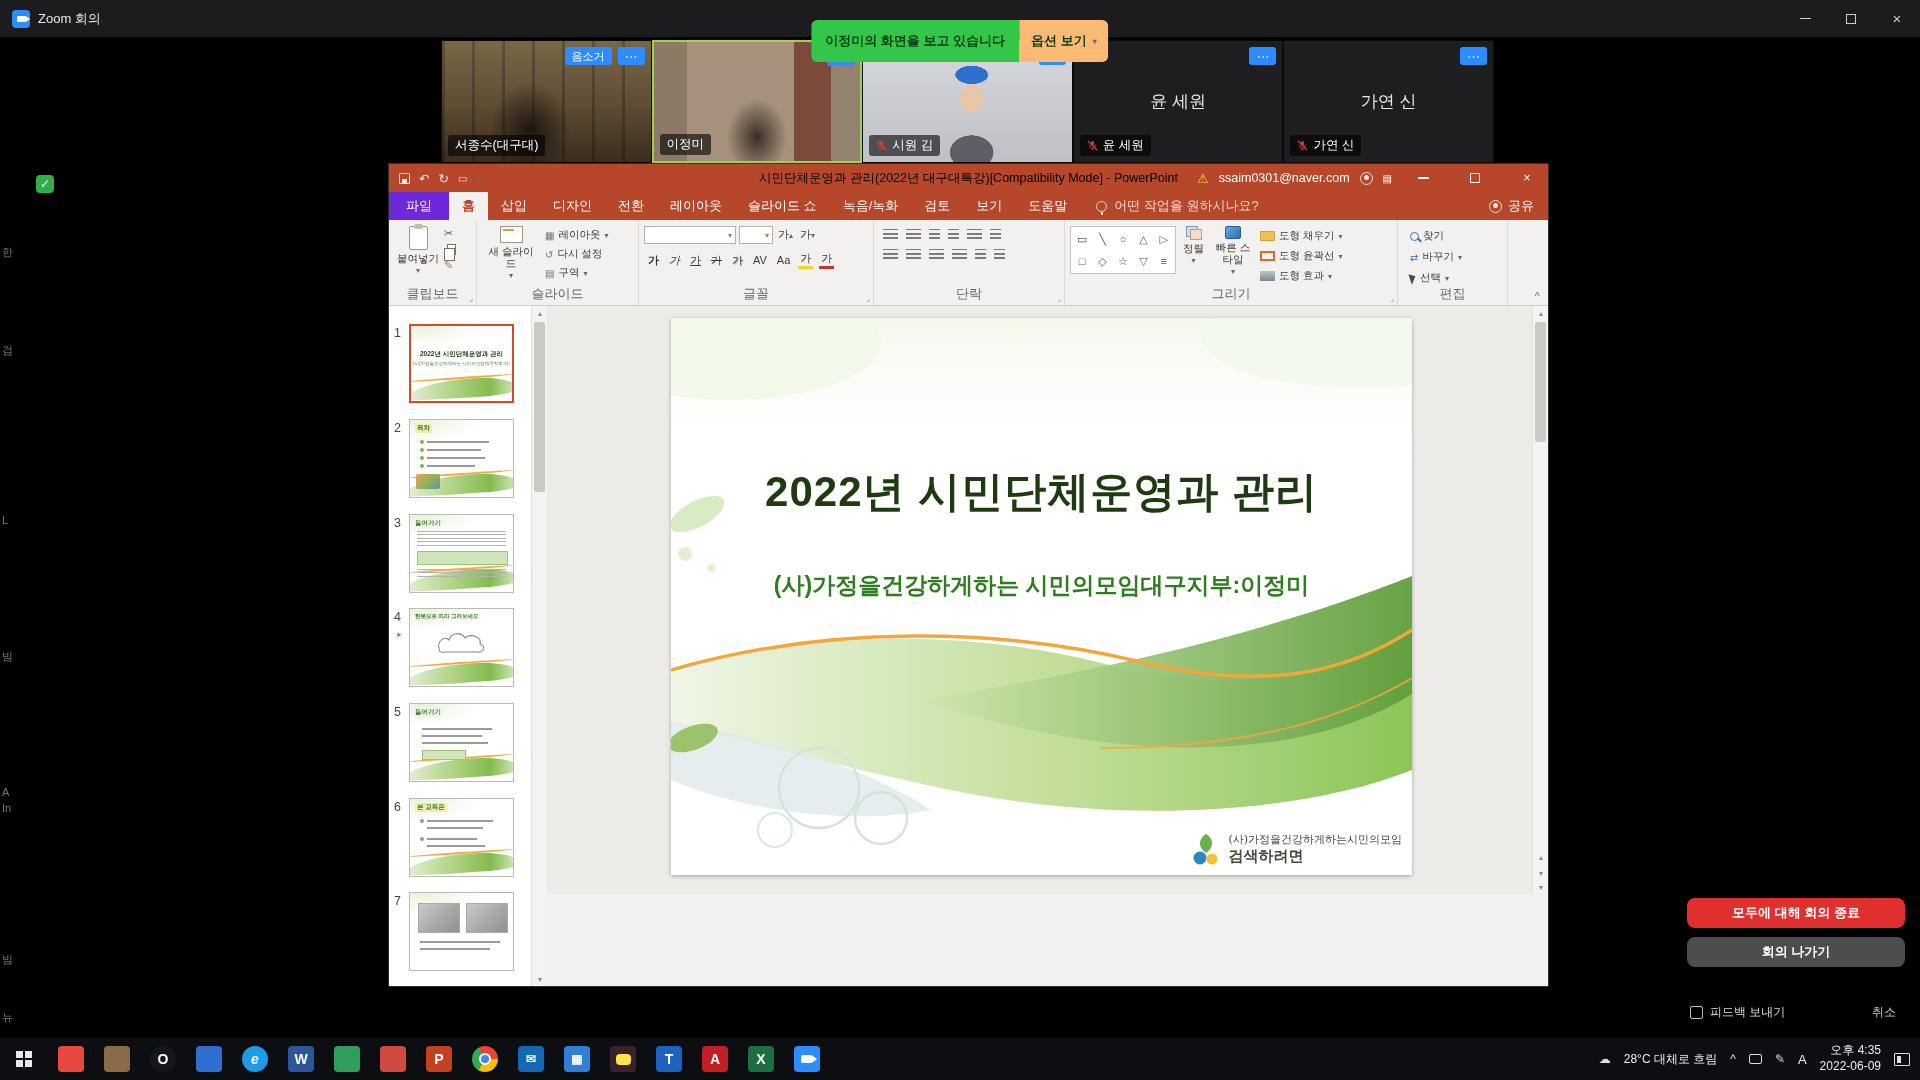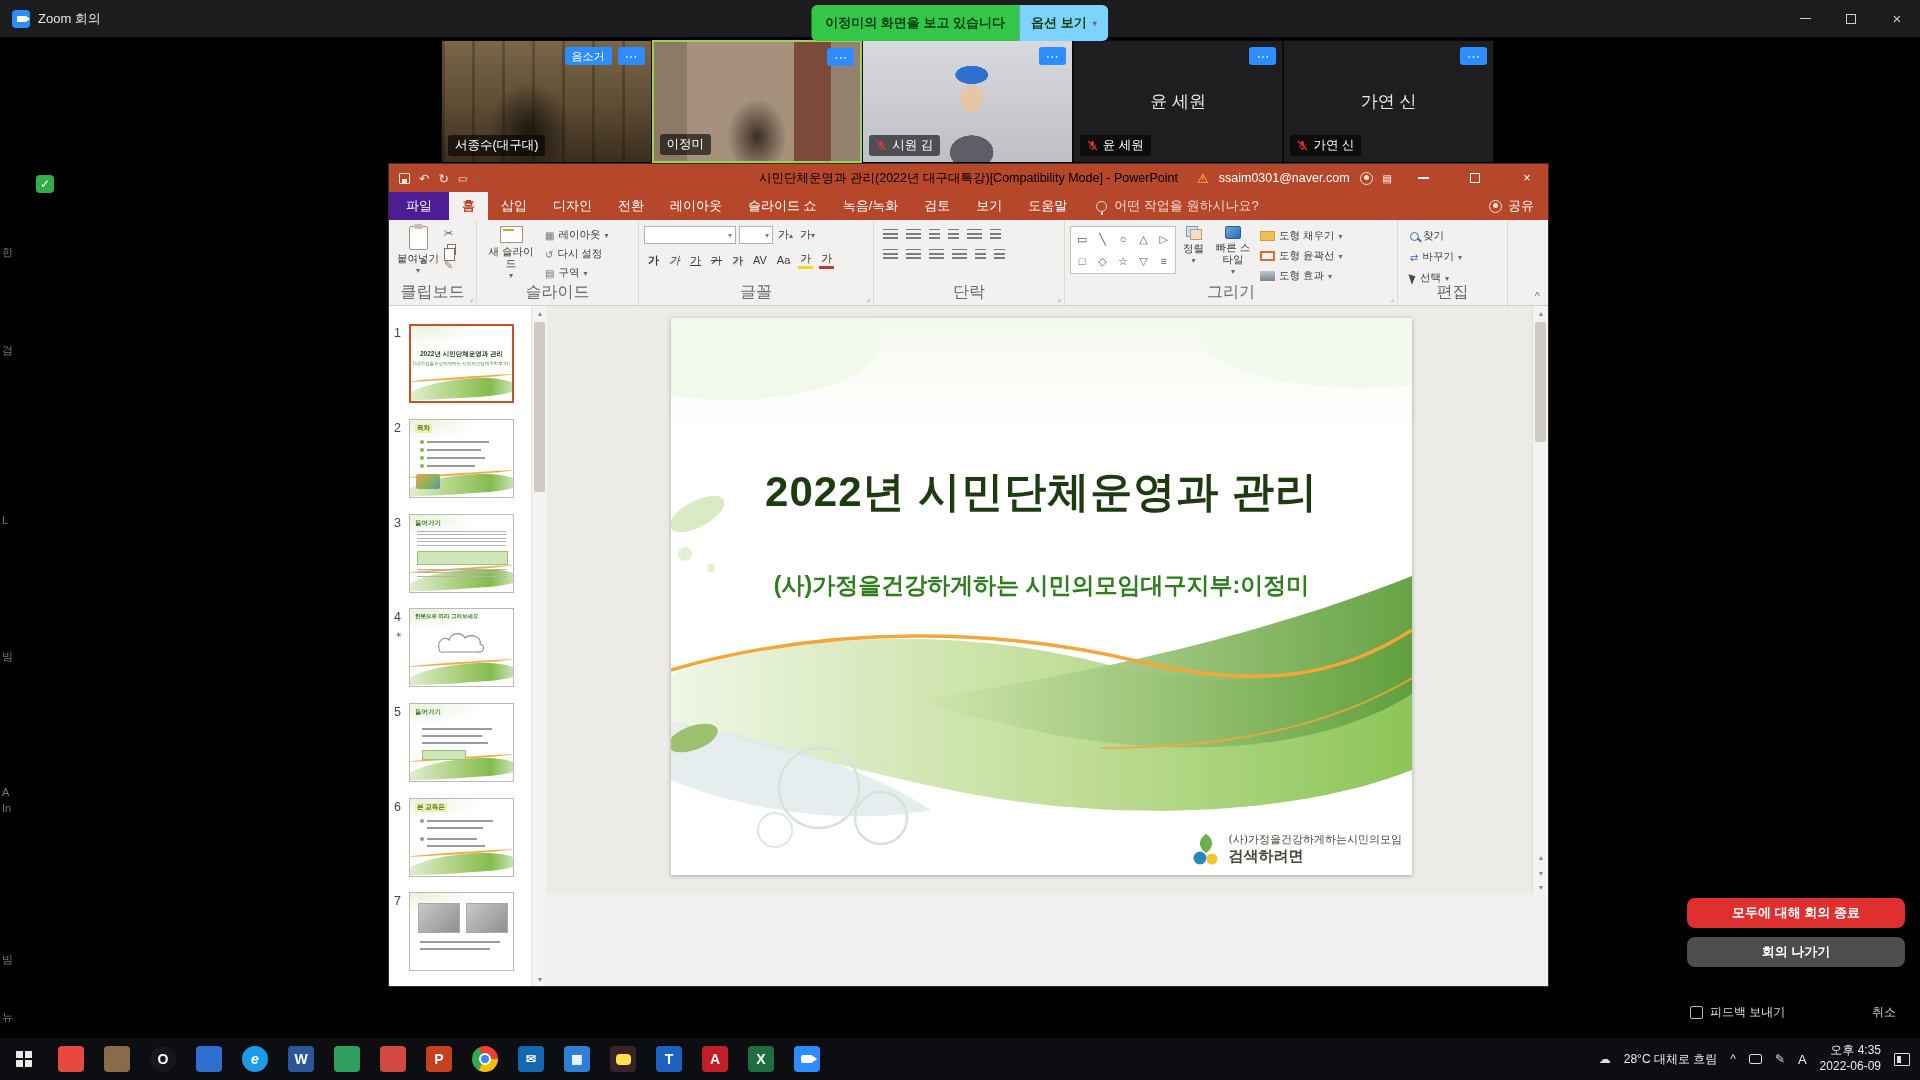--- a/index.html
+++ b/index.html
@@ -5,23 +5,23 @@
 *{margin:0;padding:0;box-sizing:border-box}
 html,body{width:1920px;height:1080px;background:#000;font-family:"Liberation Sans",sans-serif}
 #screen{position:relative;width:1920px;height:1080px;background:#000;overflow:hidden}
 
 
 .ztitle{position:absolute;left:0;top:0;width:1920px;height:37px;background:#1c1c1e;display:flex;align-items:center;color:#e6e6e6;z-index:50}
 .zt-left{display:flex;align-items:center;gap:8px;padding-left:12px;font-size:13px}
 .zicon{width:18px;height:18px;border-radius:4px;background:#2d8cff;display:flex;align-items:center;justify-content:center}
 .zicon i{display:block;width:9px;height:6px;background:#fff;border-radius:1px;position:relative}
 .zicon i::after{content:'';position:absolute;right:-4px;top:0;border-left:4px solid #fff;border-top:3px solid transparent;border-bottom:3px solid transparent}
-.zbanner{position:absolute;left:50%;top:5px;transform:translateX(-50%);display:flex;height:36px;border-radius:6px;overflow:hidden;font-size:13px;white-space:nowrap}
+.zbanner{position:absolute;left:50%;top:20px;transform:translateX(-50%);display:flex;height:42px;border-radius:6px;overflow:hidden;font-size:13px;white-space:nowrap}
 .zb-view{background:#33c648;color:#093d13;display:flex;align-items:center;padding:0 14px;font-weight:bold}
-.zb-opt{background:#7dd3fc;color:#0b3d14;display:flex;align-items:center;gap:6px;padding:0 12px;cursor:pointer;font-weight:bold}
+.zb-opt{background:#fdba74;color:#0b3d14;display:flex;align-items:center;gap:6px;padding:0 12px;cursor:pointer;font-weight:bold}
 .zt-ctrls{margin-left:auto;display:flex}
 .wbtn{width:46px;height:37px;display:flex;align-items:center;justify-content:center;color:#cfcfcf;font-size:15px}
 .minbar{width:11px;height:1.5px;background:#cfcfcf}
 .maxbox{width:10px;height:10px;border:1.2px solid #cfcfcf}
 
 
 .frag{position:absolute;left:2px;color:#93a0ad;font-size:11px;opacity:.75}
 .shield{position:absolute;left:36px;top:175px;width:18px;height:18px;background:#2fae4a;border-radius:4px;color:#fff;font-size:12px;display:flex;align-items:center;justify-content:center;z-index:60}
 
 
@@ -55,30 +55,30 @@
 .pt-right{margin-left:auto;display:flex;align-items:center;gap:10px}
 .warn{color:#ffd23e;font-size:13px}
 .avic{width:13px;height:13px;border:1.2px solid #f5e2da;border-radius:50%;position:relative}
 .avic::after{content:'';position:absolute;left:3px;top:2px;width:5px;height:5px;border-radius:50%;background:#f5e2da}
 .pwbtn{width:42px;height:28px;display:flex;align-items:center;justify-content:center;color:#fff}
 .pwbtn .minbar{background:#fff}
 .pwbtn .maxbox{border-color:#fff}
 
 .ptabs{position:absolute;left:0;top:28px;right:0;height:28px;background:#b7472a;display:flex;align-items:stretch;color:#fff;font-size:13px}
 .tab{display:flex;align-items:center;padding:0 13px;cursor:pointer;white-space:nowrap}
-.tab.file{background:#4c1d95;padding:4px 17px}
+.tab.file{background:#6d28d9;padding:4px 17px}
 .tab.active{background:#f3f1ef;color:#b7472a;font-weight:bold}
 .tellme{display:flex;align-items:center;gap:7px;color:#f3d9cf;margin-left:16px;white-space:nowrap}
 .bulb{width:11px;height:11px;border:1.3px solid #f3d9cf;border-radius:50%;position:relative}
 .bulb::after{content:'';position:absolute;left:3.3px;bottom:-4px;width:2.5px;height:3px;background:#f3d9cf}
 .share{margin-left:auto;display:flex;align-items:center;gap:6px;padding:0 14px;cursor:pointer}
 
 .ribbon{position:absolute;left:0;top:56px;right:0;height:86px;background:#f3f1ef;border-bottom:1px solid #d1cec9;display:flex;color:#3b3a39}
 .rgroup{position:relative;border-right:1px solid #ddd9d4;padding:3px 3px 16px;flex:none}
-.rlabel{position:absolute;bottom:2px;left:0;right:0;text-align:center;font-size:16px;color:#6a6866}
+.rlabel{position:absolute;bottom:2px;left:0;right:0;text-align:center;font-size:13px;color:#6a6866}
 .launcher{position:absolute;bottom:2px;right:3px;font-size:8px;color:#8a8886;cursor:pointer}
 .bigbtn{display:flex;flex-direction:column;align-items:center;gap:2px;font-size:10.5px;color:#3b3a39;padding:3px 5px;text-align:center;line-height:1.15;cursor:pointer}
 .sbtn{display:flex;align-items:center;gap:4px;font-size:10.5px;padding:1px 3px;white-space:nowrap;cursor:pointer}
 .car{font-size:8px;color:#6a6866}
 .ric{font-size:11px;color:#6a6050;line-height:1;cursor:pointer}
 .clipic{width:19px;height:24px;background:#fff;border:1px solid #a09588;border-radius:2px;position:relative}
 .clipic::before{content:'';position:absolute;left:4px;top:-3px;width:9px;height:5px;background:#c9bdb0;border-radius:2px}
 .copyic{width:9px;height:11px;border:1px solid #7a7066;background:#fff;position:relative;margin-left:3px}
 .copyic::before{content:'';position:absolute;left:-4px;top:3px;width:9px;height:11px;border:1px solid #7a7066;background:#fff}
 .slideic{width:23px;height:17px;background:#fff;border:1px solid #a09588;position:relative}

